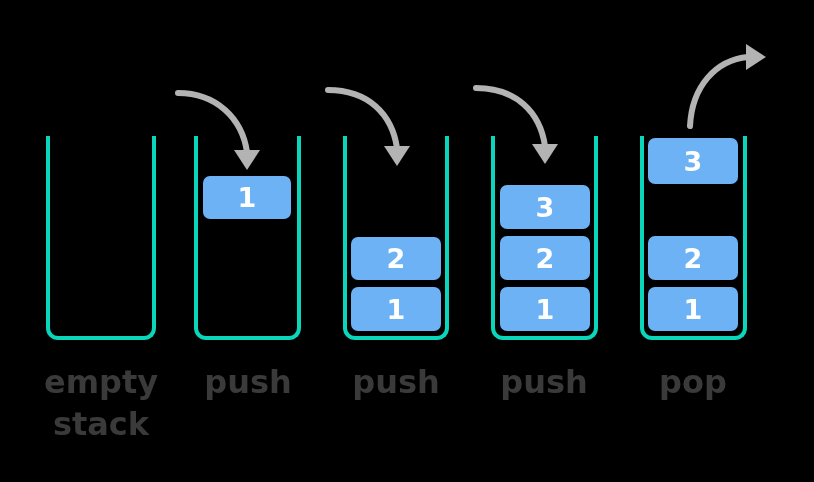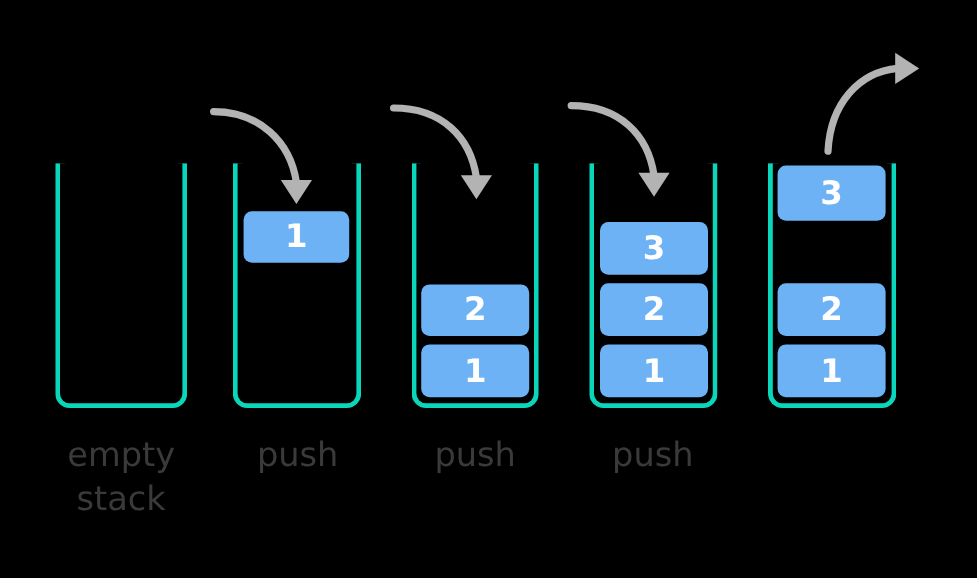--- a/index.html
+++ b/index.html
@@ -54,22 +54,22 @@
     align-items: center;
     justify-content: center;
     letter-spacing: 0px;
   }
 
   
   .caption {
     position: absolute;
     text-align: center;
     color: var(--label);
-    font-size: 28px;
-    font-weight: normal;
+    font-size: 32px;
+    font-weight: bold;
     line-height: 1.32;
     white-space: pre-line;
   }
 
   
   .arrow-svg {
     position: absolute;
     overflow: visible;
     pointer-events: none;
   }
@@ -111,18 +111,19 @@
       <svg class="arrow-svg" width="814" height="482" style="left: 0px; top: 0px;">
         <path d="M 476 88 C 516 88 540 112 545 146" stroke="#b3b3b3" stroke-width="6" stroke-linecap="round" fill="none"></path>
         <polygon points="532,144 558,144 545,164" fill="#b3b3b3"></polygon>
       </svg>
     </div>
     <div class="column" style="left: 0px; width: 814px;">
       <div class="container-u" style="left: 640px; top: 136px; width: 107px; height: 204px;"></div>
       <div class="cell" style="left: 648px; top: 138px; width: 90px; height: 46px;">3</div>
       <div class="cell" style="left: 648px; top: 236px; width: 90px; height: 44px;">2</div>
       <div class="cell" style="left: 648px; top: 287px; width: 90px; height: 44px;">1</div>
+      <div class="caption" style="left: 616px; top: 361px; width: 154px;">pop</div>
       <svg class="arrow-svg" width="814" height="482" style="left: 0px; top: 0px;">
         <path d="M 690 126 C 692 86 716 60 748 57" stroke="#b3b3b3" stroke-width="6" stroke-linecap="round" fill="none"></path>
         <polygon points="746,44 746,70 766,57" fill="#b3b3b3"></polygon>
       </svg>
     </div>
   </div>
 
 </body></html>

